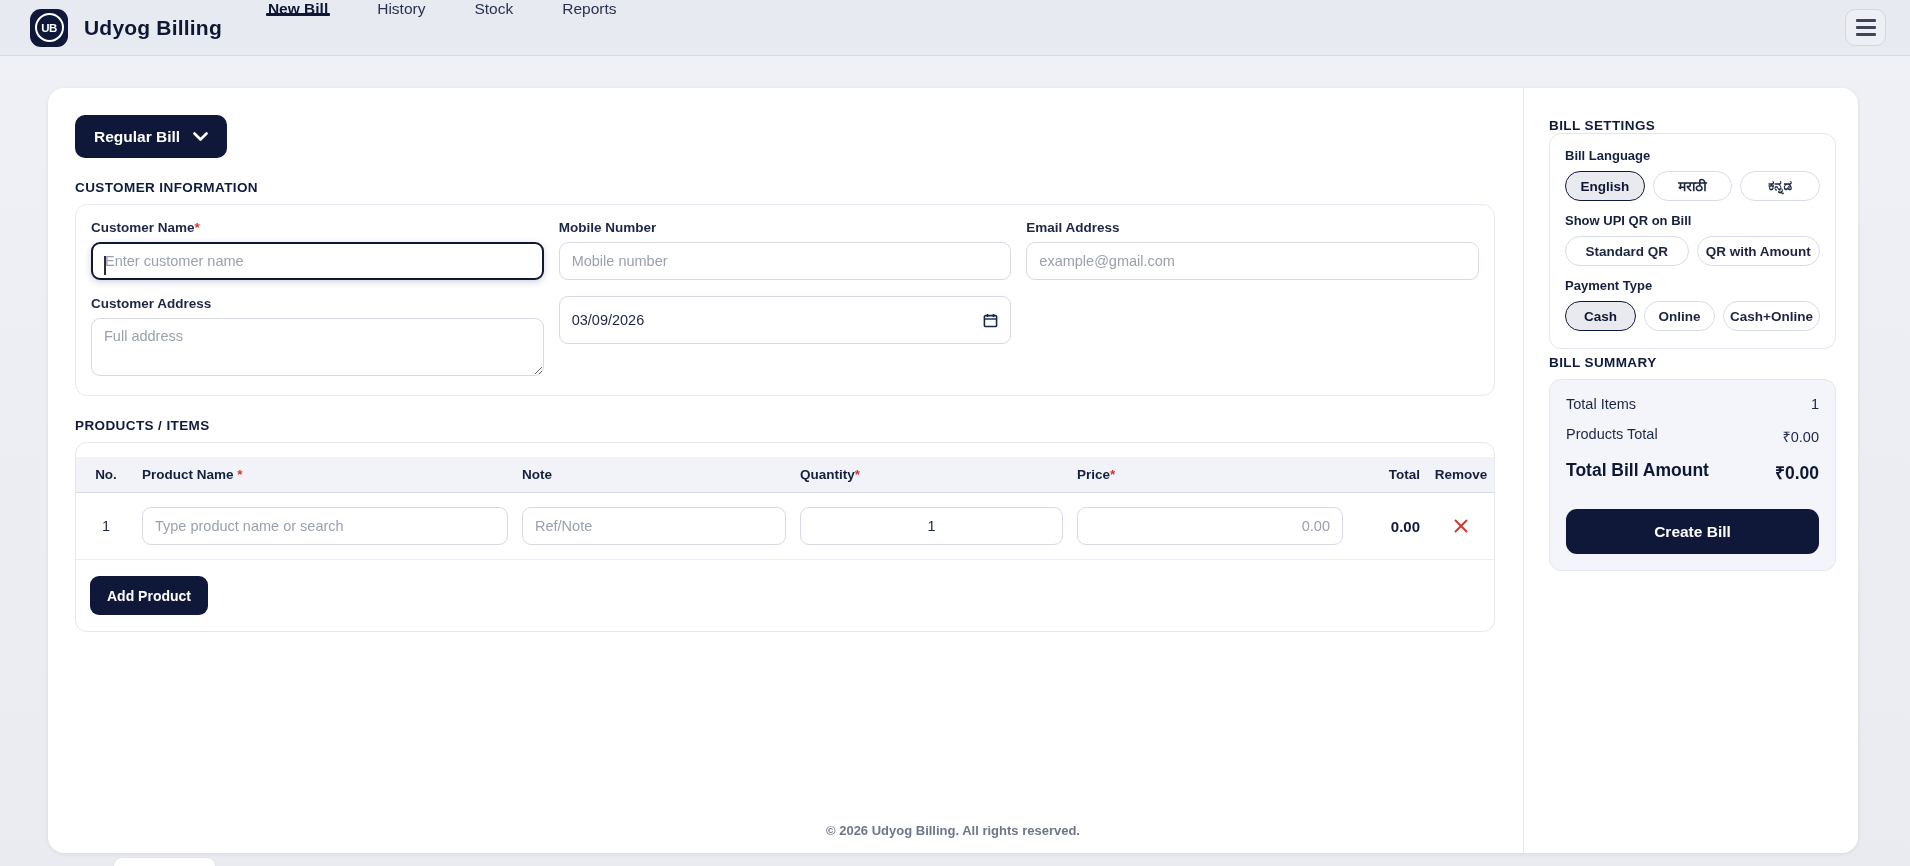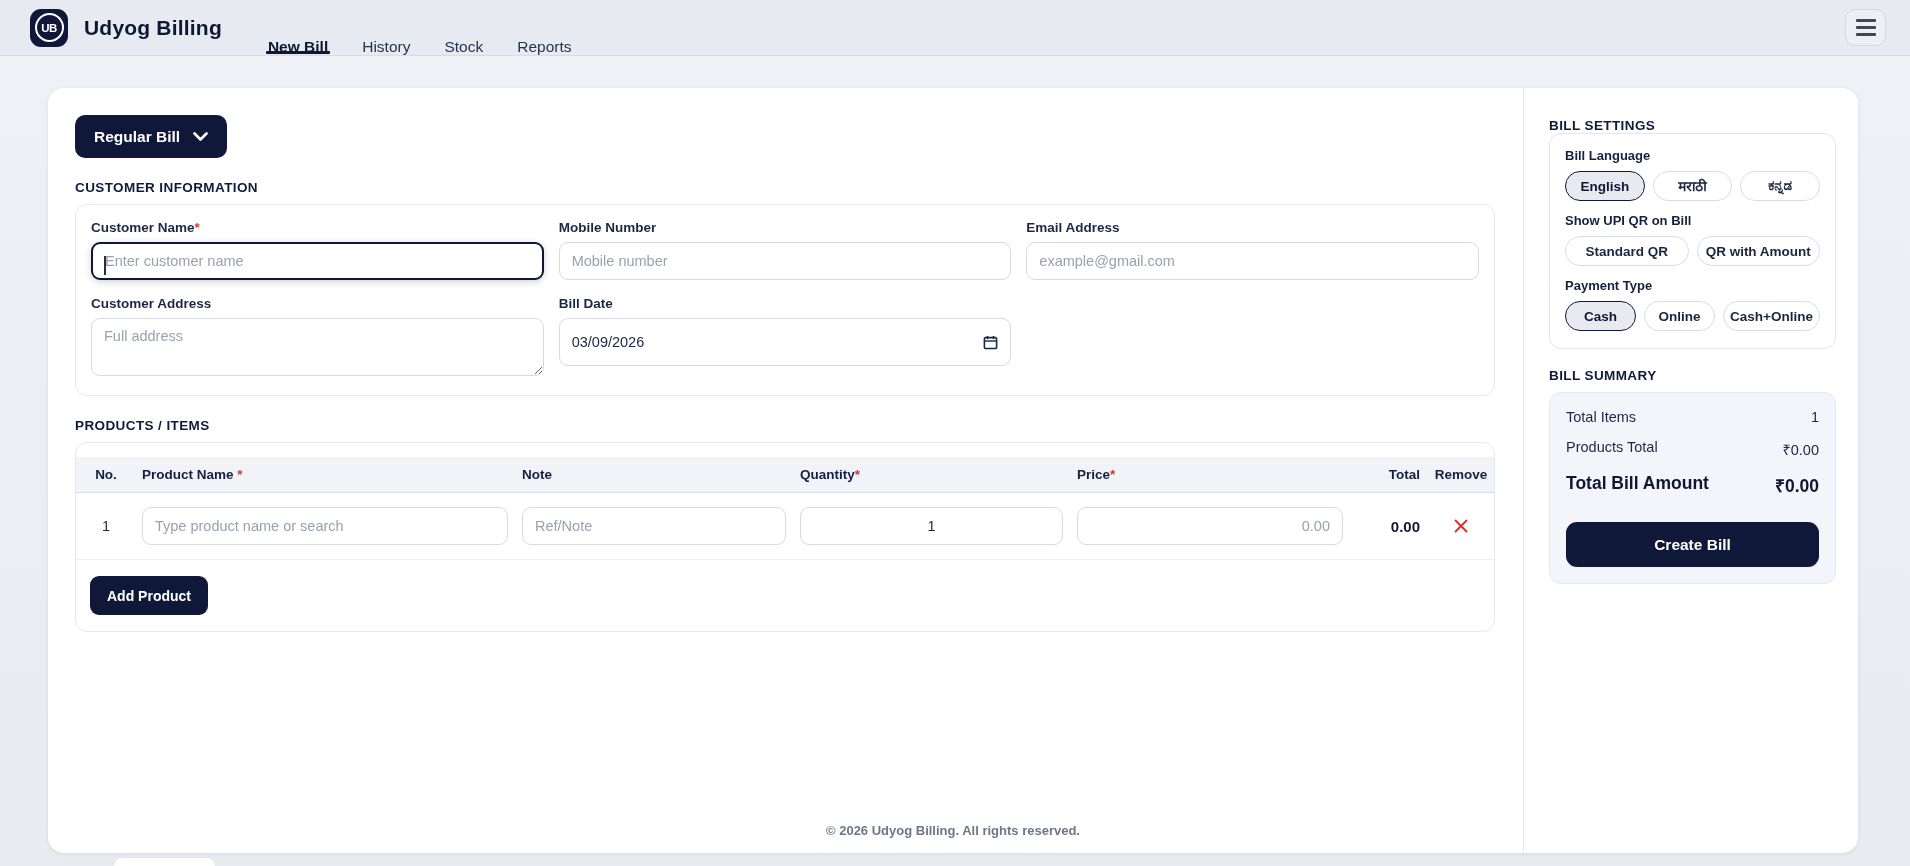--- a/index.html
+++ b/index.html
@@ -10,21 +10,21 @@
     overflow:hidden; position:relative; color:#1c2745;
   }
   
   .navbar{position:absolute;top:0;left:0;right:0;height:56px;background:#e8eaf2;
     border-bottom:1px solid #d9dce5;display:flex;align-items:center;padding:0 24px;z-index:5}
   .logo{width:38px;height:38px;background:#10183a;border-radius:11px;display:flex;
     align-items:center;justify-content:center;margin-left:6px;flex:0 0 auto}
   .logo-ring{width:29px;height:29px;border:2.5px solid #fff;border-radius:50%;color:#fff;
     font-weight:bold;font-size:11.5px;display:flex;align-items:center;justify-content:center;letter-spacing:-.5px}
   .brand{font-size:21px;font-weight:800;color:#0e1734;margin-left:16px;letter-spacing:.2px}
-  .nav-links{display:flex;gap:34px;margin-left:46px;height:56px;align-items:flex-end}
+  .nav-links{display:flex;gap:49px;margin-left:46px;height:56px;align-items:flex-start}
   .nav-link{font-size:15.5px;color:#28324e;display:flex;align-items:center;position:relative;cursor:pointer}
   .nav-link.active{color:#0e1734;font-weight:700}
   .nav-link.active::after{content:"";position:absolute;left:-2px;right:-2px;bottom:2px;height:3px;background:#0e1734;border-radius:1px}
   .hamburger{margin-left:auto;width:41px;height:37px;background:#edeff5;border:1px solid #d4d7e0;
     border-radius:10px;display:flex;flex-direction:column;gap:4px;align-items:center;justify-content:center;cursor:pointer}
   .hamburger .bar{width:20px;height:3px;background:#3f4657;border-radius:1px}
 
   
   .main-card{position:absolute;left:48px;top:88px;width:1810px;height:765px;background:#fff;
     border-radius:16px;box-shadow:0 1px 4px rgba(20,30,60,.08);display:flex;overflow:hidden}
@@ -74,21 +74,21 @@
   
   .sidebar{width:337px;border-left:1px solid #e6e8ef;padding:30px 24px 0 25px;flex:0 0 auto}
   .sb-title{font-size:13.5px;font-weight:700;color:#0f1b3d;letter-spacing:.4px}
   .settings-card{border:1px solid #e3e6ee;border-radius:12px;padding:12px 15px 17px;background:#fff}
   .g-label{font-size:13px;font-weight:700;color:#16213f;margin:12px 0 8px}
   .g-label.first{margin-top:2px}
   .opt-row{display:flex;gap:8px}
   .opt{flex:1;height:30px;border:1px solid #d9dce5;background:#fff;border-radius:15px;font-family:inherit;
     font-size:13.5px;font-weight:600;color:#1b2540;display:flex;align-items:center;justify-content:center;cursor:pointer;white-space:nowrap;padding:0 6px}
   .opt.selected{background:#e9eaef;border:1.5px solid #10183a;color:#0e1734}
-  .sb-title2{margin-top:19px}
+  .sb-title2{margin-top:6px}
   .summary-card{background:#f3f5fa;border:1px solid #e4e7ef;border-radius:12px;padding:16px;margin-top:9px}
   .s-row{display:flex;justify-content:space-between;font-size:14.5px;color:#1c2745;margin-bottom:14px}
   .s-total{display:flex;justify-content:space-between;font-size:17.5px;font-weight:800;color:#0e1734;margin-top:3px}
   .create-btn{width:100%;height:45px;margin-top:25px;background:#10183a;color:#fff;border:none;border-radius:11px;
     font-family:inherit;font-size:15.5px;font-weight:700;cursor:pointer}
 
   .toast-peek{position:absolute;left:113px;top:857px;width:103px;height:22px;background:#fff;
     border:1px solid #e3e5ea;border-radius:9px;z-index:6}
 </style>
 </head>
@@ -140,21 +140,20 @@
           <span class="f-label"><span>Email Address</span></span>
           <input class="input" placeholder="example@gmail.com" style="">
         </div>
       </div>
       <div class="grid3 row2">
         <div class="field">
           <span class="f-label"><span>Customer Address</span></span>
           <textarea class="input" placeholder="Full address" style=""></textarea>
         </div>
         <div class="field">
-          <span class="f-label"><span>Bill Date</span></span>
           <div class="date-box">
             <span>03/09/2026</span>
             <svg width="15" height="15" viewBox="0 0 16 16">
               <rect x="1.5" y="2.8" width="13" height="11.6" rx="1.2" fill="none" stroke="#1c2745" stroke-width="1.7"></rect>
               <line x1="4.8" y1="1" x2="4.8" y2="4.4" stroke="#1c2745" stroke-width="1.7"></line>
               <line x1="11.2" y1="1" x2="11.2" y2="4.4" stroke="#1c2745" stroke-width="1.7"></line>
               <line x1="1.5" y1="6.4" x2="14.5" y2="6.4" stroke="#1c2745" stroke-width="1.5"></line>
             </svg>
           </div>
         </div>

